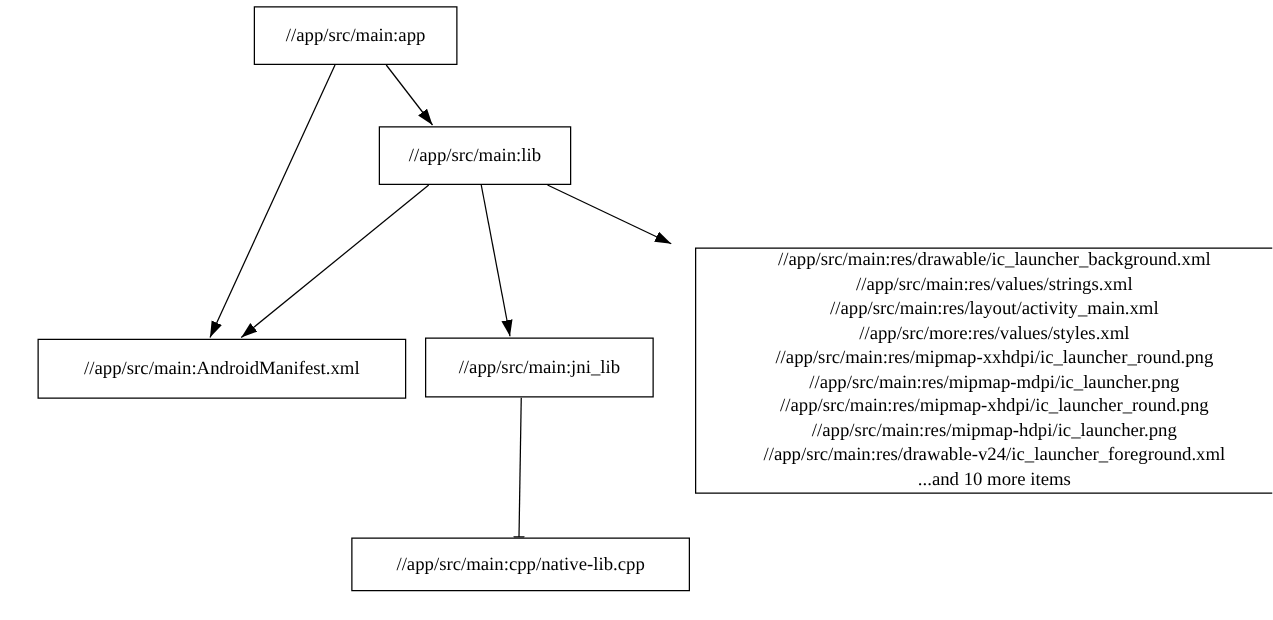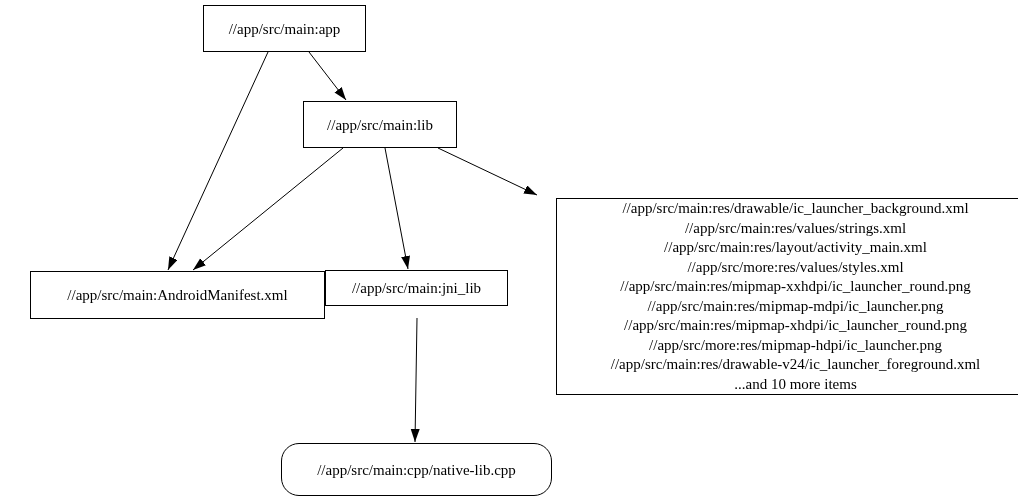--- a/index.html
+++ b/index.html
@@ -69,34 +69,34 @@
   </div>
 
   <div class="node" style="left:303px; top:101px; width:154px; height:47px;">
     <span>//app/src/main:lib</span>
   </div>
 
   <div class="node" style="left:6px; top:271px; width:295px; height:48px;margin-left:24px;">
     <span>//app/src/main:AndroidManifest.xml</span>
   </div>
 
-  <div class="node" style="left:325px; top:270px; width:183px; height:36px;">
+  <div class="node" style="left:340px; top:270px; width:183px; height:48px;">
     <span>//app/src/main:jni_lib</span>
   </div>
 
   <div class="node node-multi" style="left:533px; top:198px; width:479px; height:197px;">
     <span class="res-line">//app/src/main:res/drawable/ic_launcher_background.xml</span>
     <span class="res-line">//app/src/main:res/values/strings.xml</span>
     <span class="res-line">//app/src/main:res/layout/activity_main.xml</span>
     <span class="res-line">//app/src/more:res/values/styles.xml</span>
     <span class="res-line">//app/src/main:res/mipmap-xxhdpi/ic_launcher_round.png</span>
     <span class="res-line">//app/src/main:res/mipmap-mdpi/ic_launcher.png</span>
     <span class="res-line">//app/src/main:res/mipmap-xhdpi/ic_launcher_round.png</span>
-    <span class="res-line">//app/src/more:res/mipmap-hdpi/ic_launcher.png</span>
+    <span class="res-line">//app/src/main:res/mipmap-hdpi/ic_launcher.png</span>
     <span class="res-line">//app/src/main:res/drawable-v24/ic_launcher_foreground.xml</span>
     <span class="res-line">...and 10 more items</span>
   </div>
 
-  <div class="node" style="left:281px; top:443px; width:271px; height:53px;border-radius:18px;">
+  <div class="node" style="left:281px; top:430px; width:271px; height:43px;">
     <span>//app/src/main:cpp/native-lib.cpp</span>
   </div>
 
 </div>
 
 </body></html>

